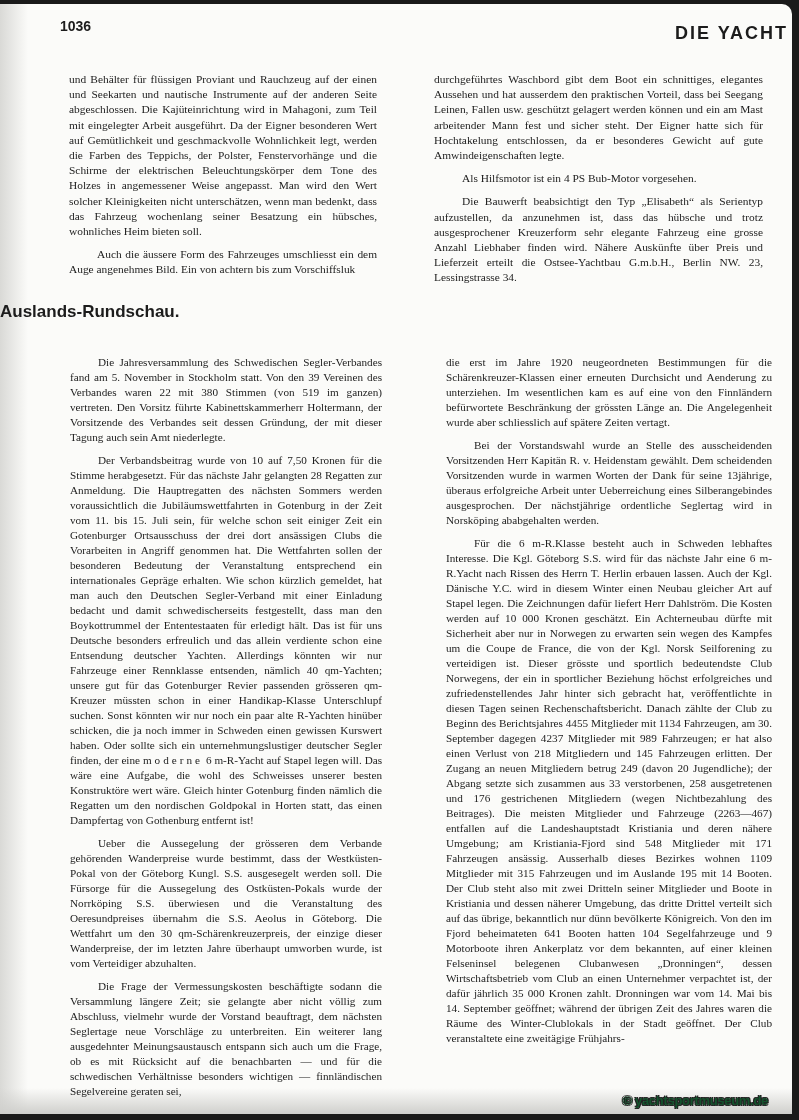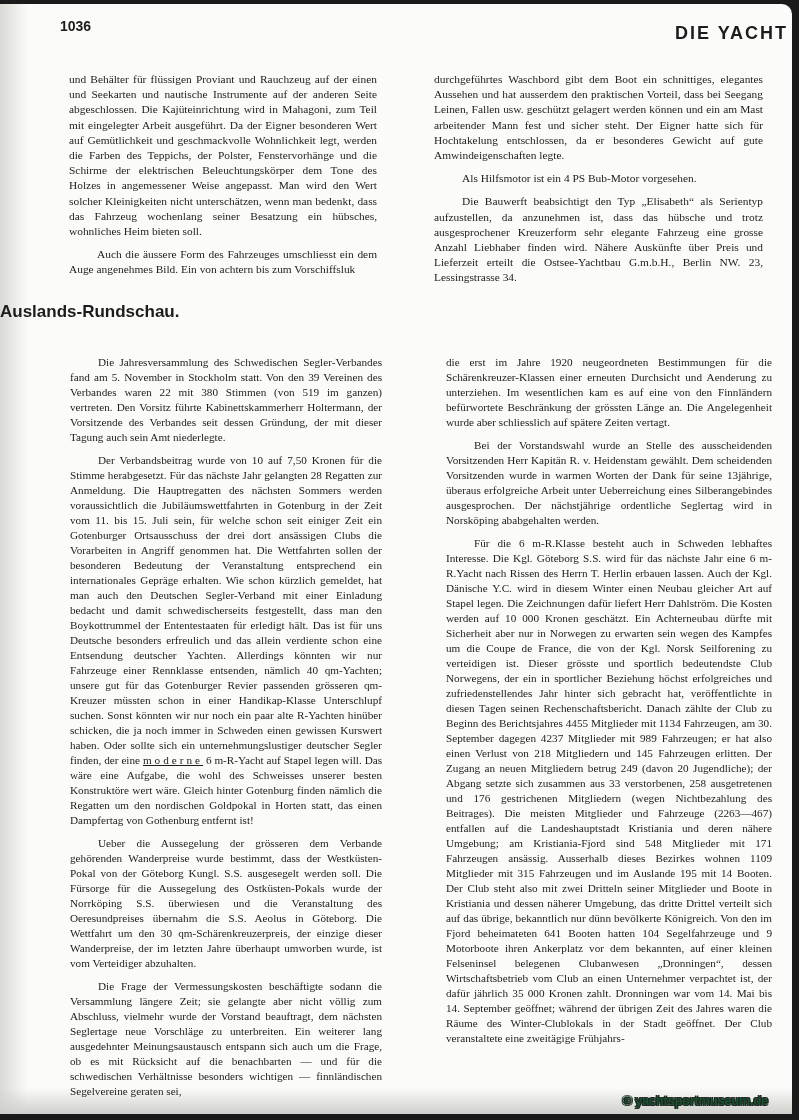--- a/index.html
+++ b/index.html
@@ -45,21 +45,21 @@
     .col p.gap { margin-top: 6px; }
     .top-left { left: 61px; top: 60px; width: 324px; }
     .top-right { left: 426px; top: 60px; width: 345px; }
     .section-title {
       position: absolute; left: 0; width: 799px; top: 298px; text-align: left;
       font-family: "Liberation Sans", sans-serif; font-weight: bold; font-size: 17px;
     }
     .bot-left { left: 62px; top: 343px; width: 328px; }
     .bot-right { left: 438px; top: 343px; width: 342px; }
     .bot-left, .bot-right { font-size: 11.2px; line-height: 15px; }
-    .spaced { letter-spacing: 3px; text-decoration: underline; }
+    .spaced { letter-spacing: 3px; }
     .watermark {
       position: absolute; right: 24px; bottom: 6px;
       font-family: Liberation Sans, sans-serif; font-weight: bold; font-size: 13px;
       color: #14532d; letter-spacing: -0.3px;
       text-shadow: -1px -1px 0 #222, 1px -1px 0 #222, -1px 1px 0 #222, 1px 1px 0 #222;
     }
   </style>
 </head>
 <body>
 

